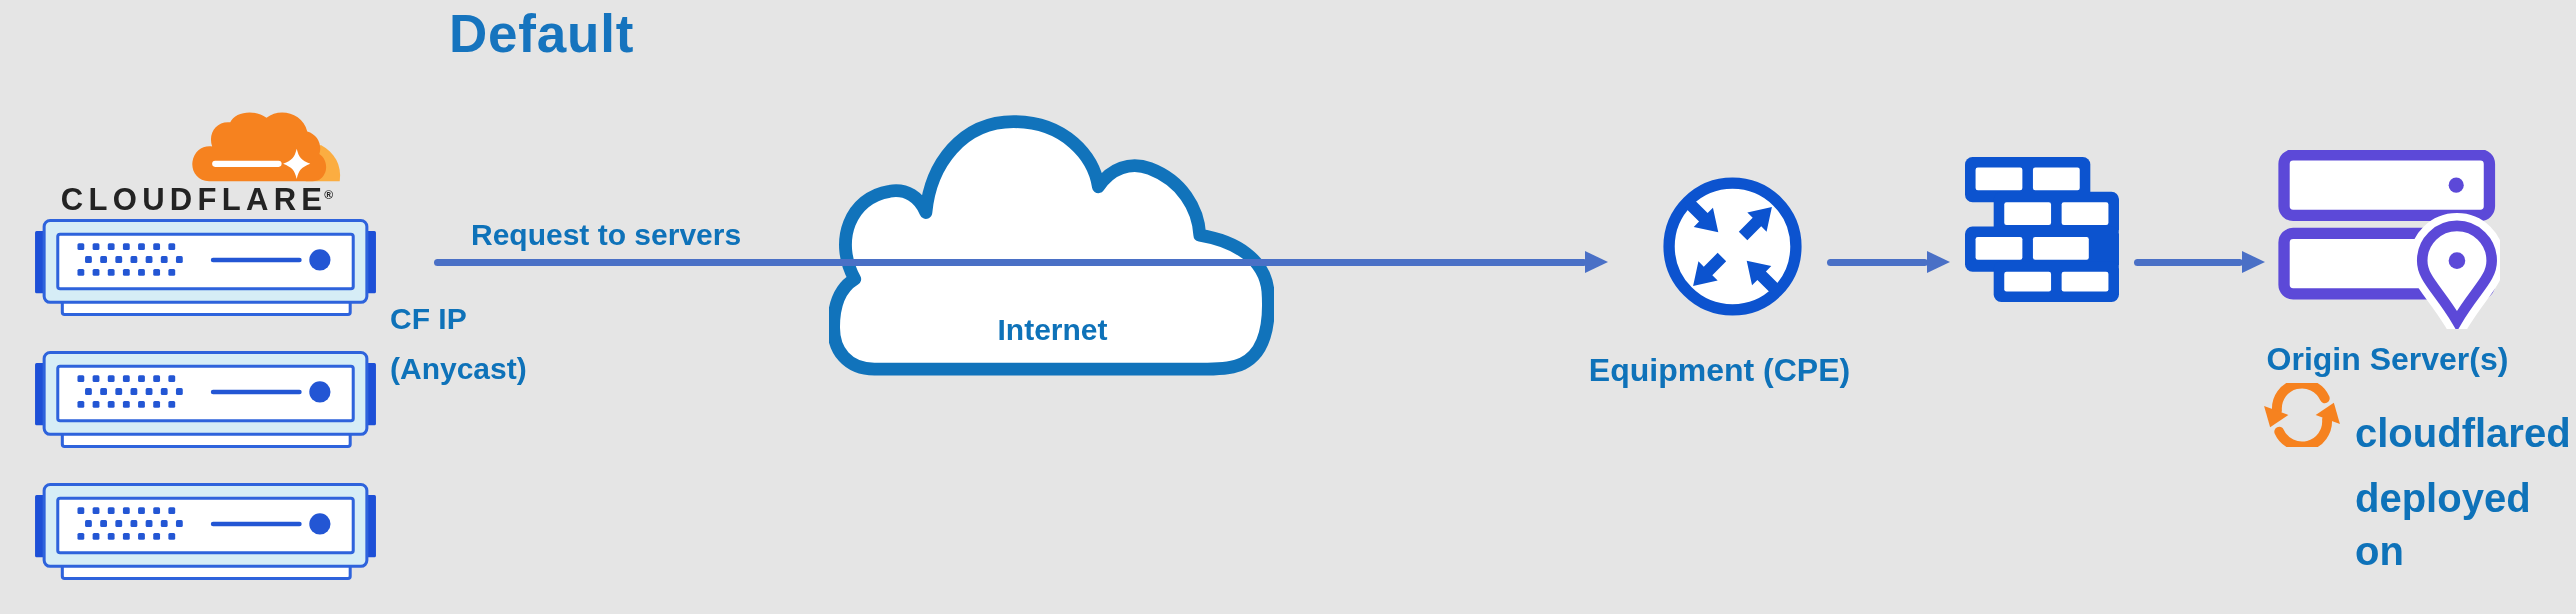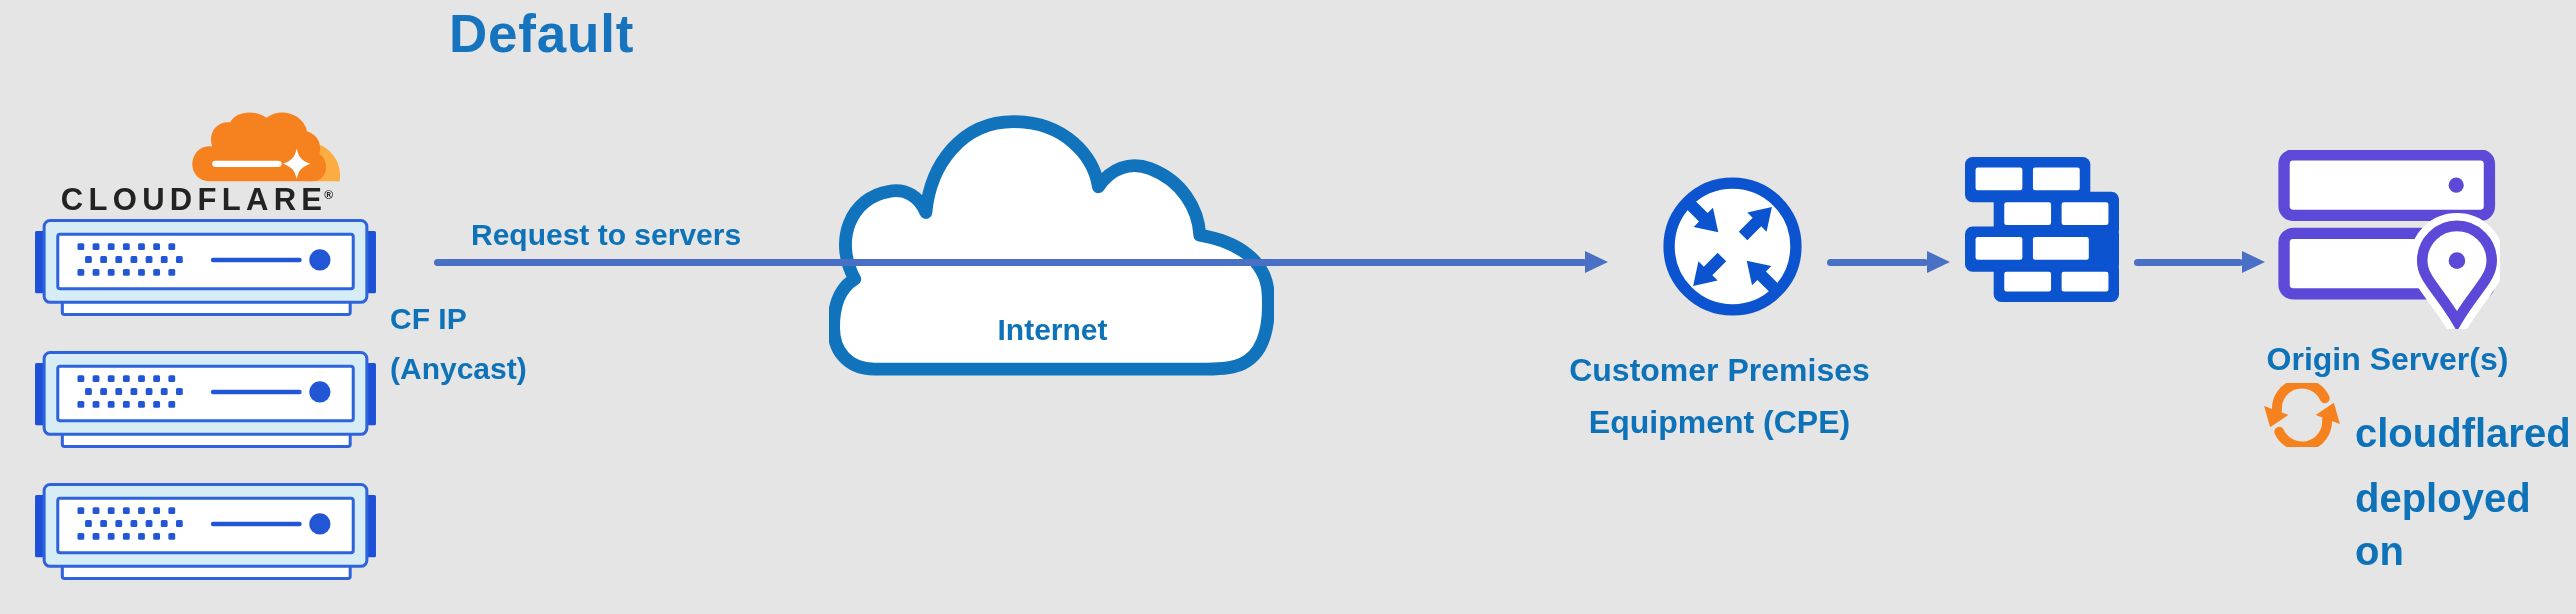--- a/index.html
+++ b/index.html
@@ -127,21 +127,20 @@
   <svg class="abs icon" style="left:1657px;top:171px" width="151" height="151" viewBox="0 0 200 200">
     <circle cx="100" cy="100" r="84" fill="#ffffff" stroke="#0C53CF" stroke-width="15"></circle>
     <g fill="#0C53CF">
       <polygon points="0,-8 26,-8 26,-18 54,0 26,18 26,8 0,8" transform="translate(43,43) rotate(45)"></polygon>
       <polygon points="0,-8 26,-8 26,-18 54,0 26,18 26,8 0,8" transform="translate(157,157) rotate(225)"></polygon>
       <polygon points="0,-8 26,-8 26,-18 54,0 26,18 26,8 0,8" transform="translate(114,86) rotate(-45)"></polygon>
       <polygon points="0,-8 26,-8 26,-18 54,0 26,18 26,8 0,8" transform="translate(86,114) rotate(135)"></polygon>
     </g>
   </svg>
   <div class="abs lbl lbl-42 center cpe-label line">
-    <span>Customer Premises</span>
     <span>Equipment (CPE)</span>
   </div>
 
   <svg class="abs icon" style="left:1965px;top:157px" width="154" height="145" viewBox="0 0 204 192">
     <g fill="#0C53CF">
       <rect x="0" y="0" width="166" height="60" rx="10"></rect>
       <rect x="38" y="46" width="166" height="60" rx="10"></rect>
       <rect x="0" y="92" width="204" height="60" rx="10"></rect>
       <rect x="38" y="138" width="166" height="54" rx="10"></rect>
     </g>

